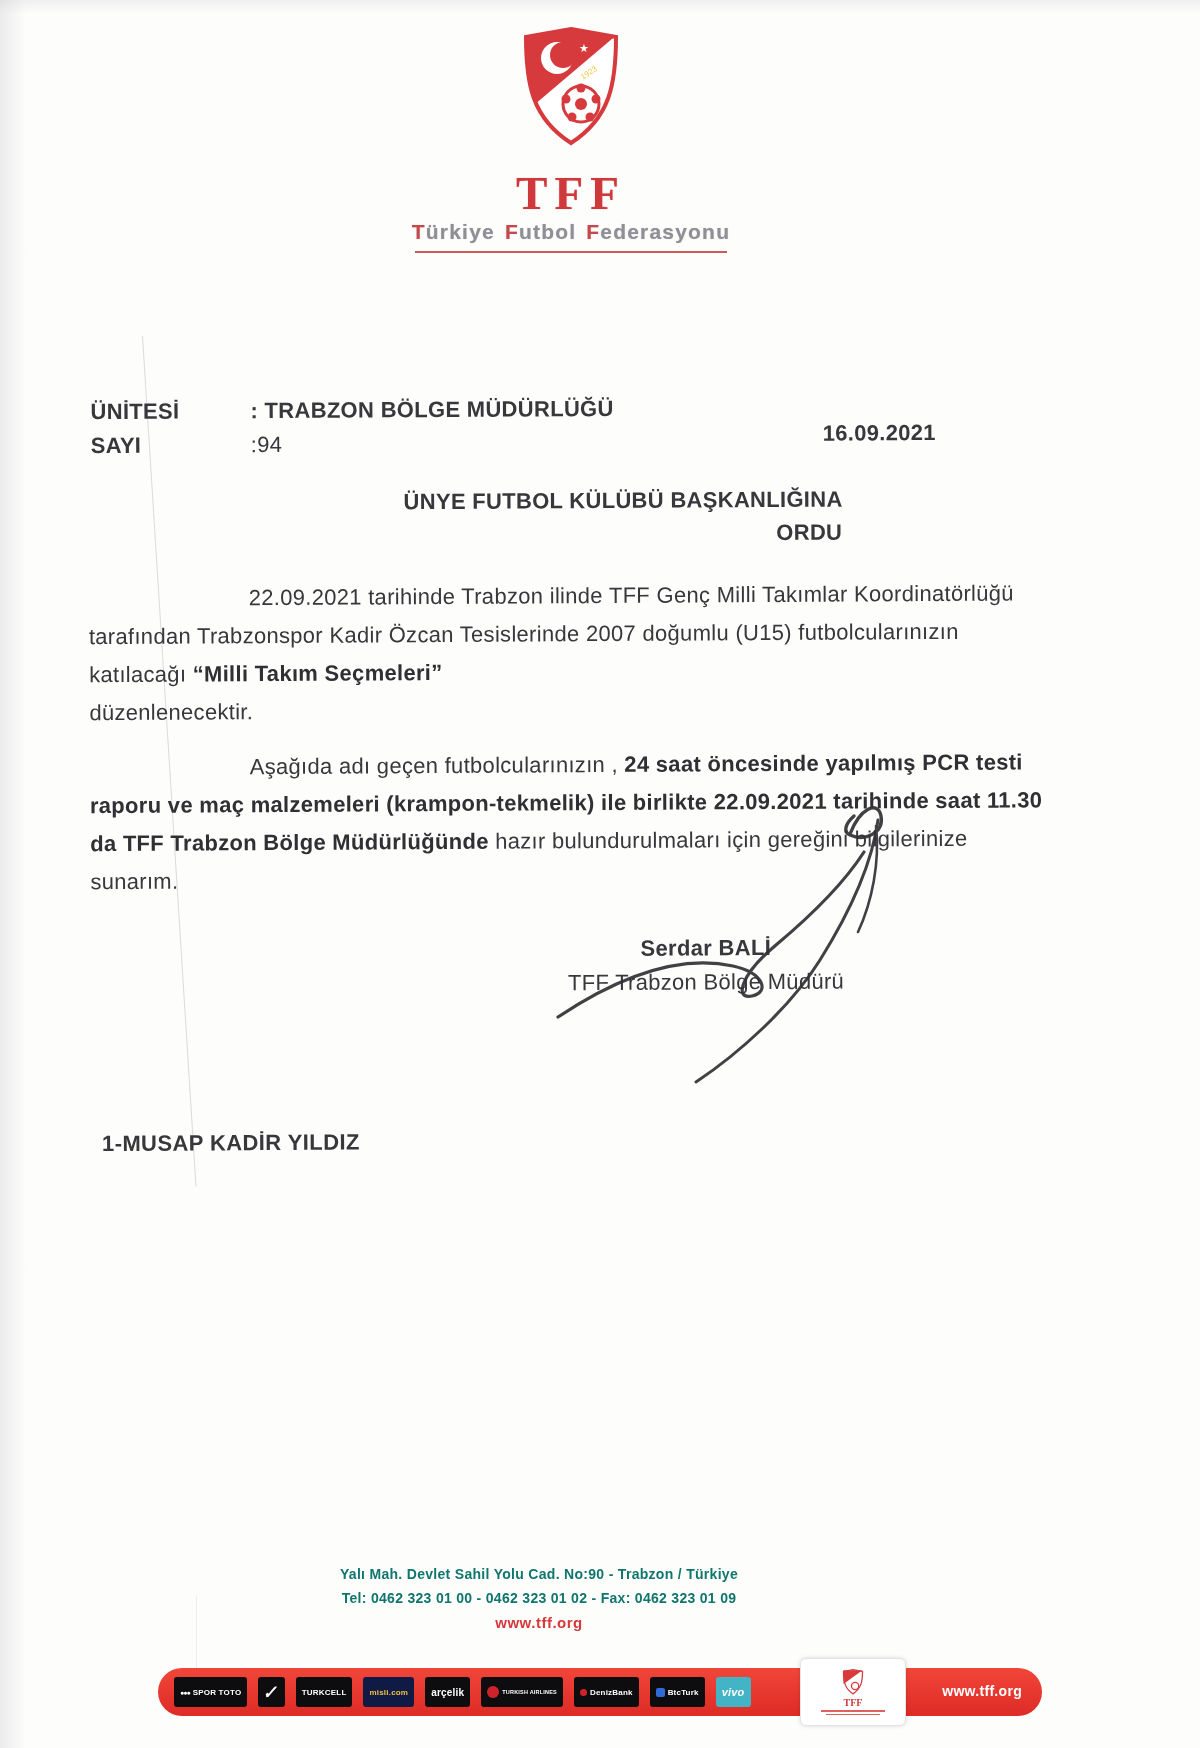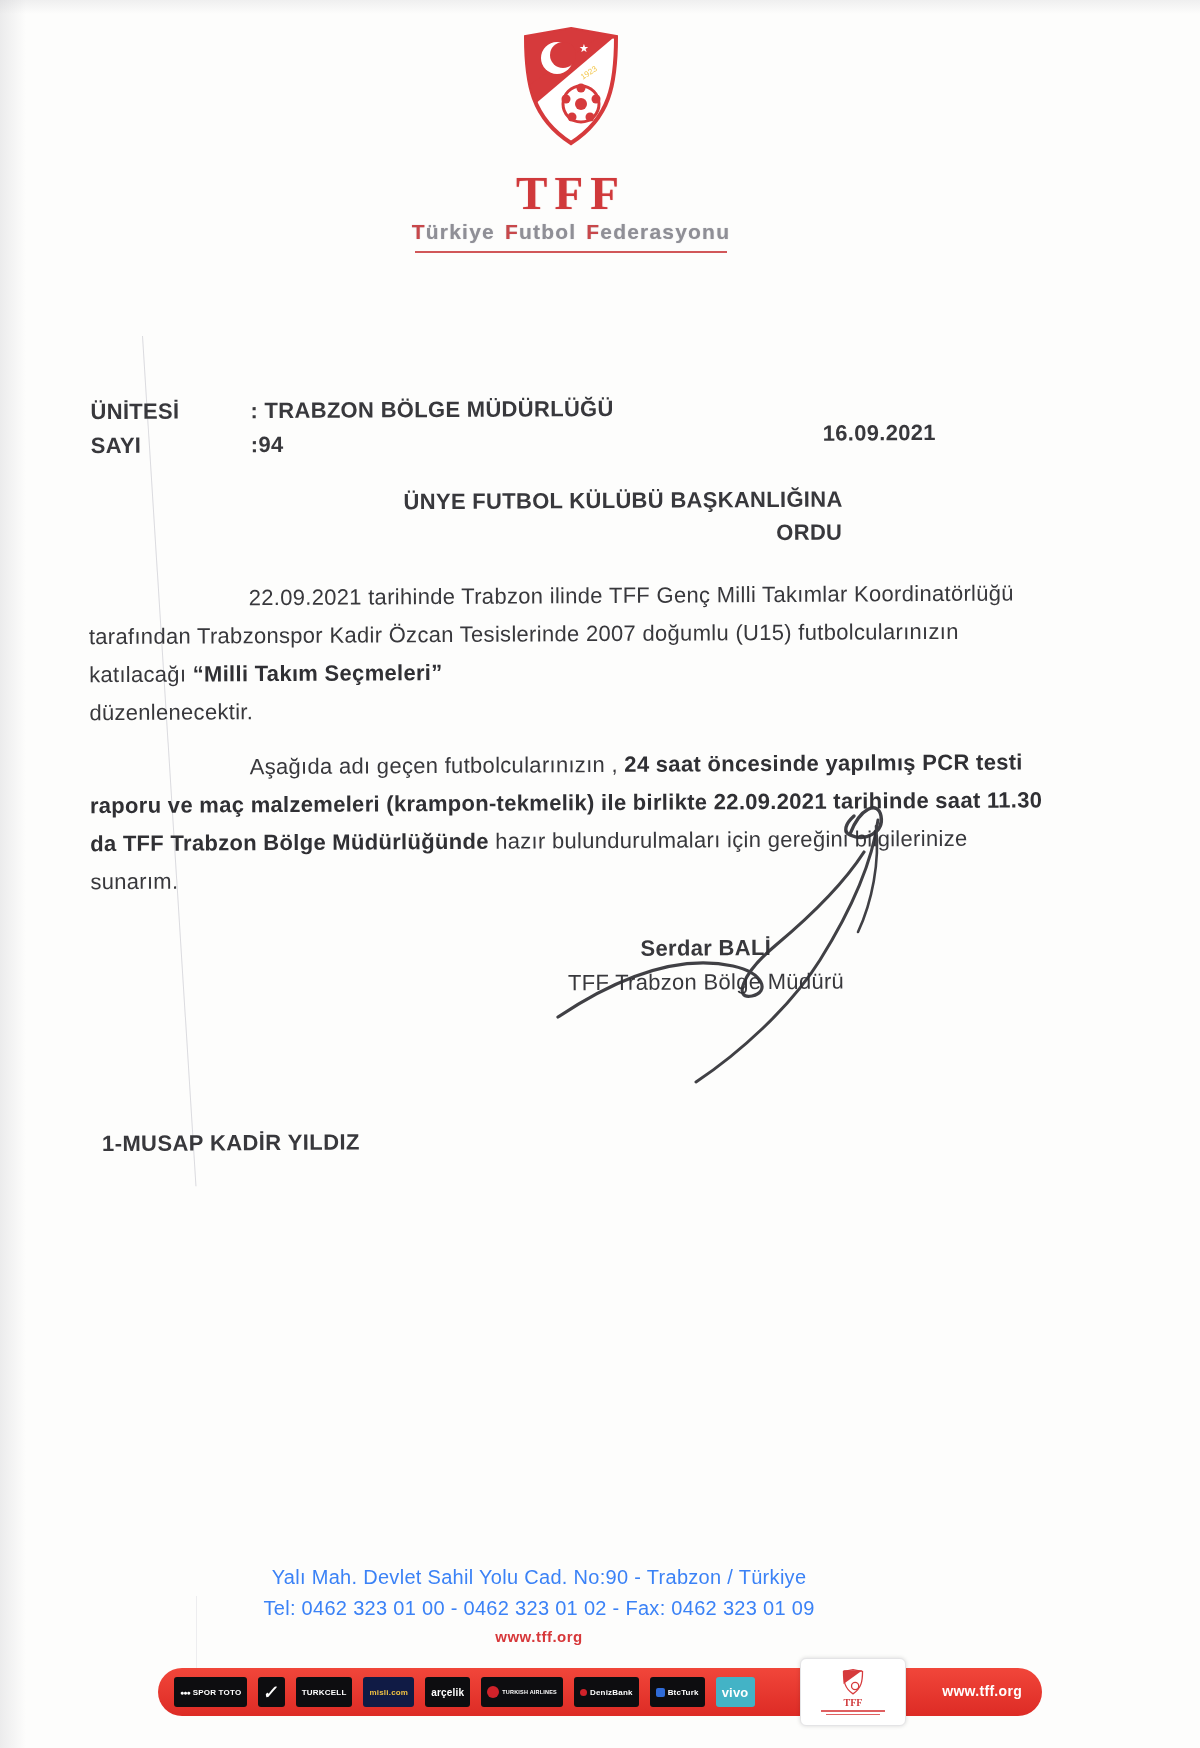--- a/index.html
+++ b/index.html
@@ -43,21 +43,21 @@
   .word { margin:0 5px; }
 
   
   .letter { position:absolute; left:0; top:0; width:100%; transform:rotate(-0.35deg); }
   .line { position:absolute; font-size:22px; letter-spacing:.3px; white-space:nowrap; color:#38383c; }
   .b { font-weight:bold; color:#303034; }
   .meta-label { font-weight:bold; }
   .meta-unit-label  { left:88px;  top:396px; }
   .meta-unit-value  { left:248px; top:396px; font-weight:bold; }
   .meta-sayi-label  { left:88px;  top:430px; }
-  .meta-sayi-value  { left:248px; top:430px; font-weight:bold; }
+  .meta-sayi-value  { left:248px; top:430px; font-weight:normal; }
   .date             { left:820px; top:422px; font-weight:bold; }
 
   .recipient-1 { left:0; top:488px; width:1240px; text-align:center; font-weight:bold; }
   .recipient-2 { left:773px; top:521px; font-weight:bold; }
 
   .p1-l1 { left:245px; top:583px; }
   .p1-l2 { left:85px;  top:621px; }
   .p1-l3 { left:85px;  top:659px; }
   .p1-l4 { left:85px;  top:697px; }
 
@@ -68,21 +68,21 @@
 
   .sig-name  { left:420px; top:936px; width:560px; text-align:center; font-weight:bold; }
   .sig-title { left:420px; top:970px; width:560px; text-align:center; }
 
   .player-line { left:95px; top:1128px; font-weight:bold; letter-spacing:.4px; }
 
   .signature-svg { position:absolute; left:528px; top:782px; }
 
   
   .footer-text { position:absolute; top:1566px; left:0; width:1078px; text-align:center; }
-  .footer-address, .footer-phone { font-size:20px; font-weight:normal; color:#3b82f6; letter-spacing:.3px; margin-bottom:8px; }
+  .footer-address, .footer-phone { font-size:14px; font-weight:bold; color:#0f766e; letter-spacing:.3px; margin-bottom:8px; }
   .footer-site { font-size:15px; font-weight:bold; color:#d7383a; letter-spacing:.5px; }
 
   .sponsor-bar {
     position:absolute; left:158px; top:1668px; width:884px; height:48px;
     background:linear-gradient(180deg,#f1463a,#dd2b25);
     border-radius:26px;
     display:flex; align-items:center; padding-left:16px;
   }
   .logo-box {
     height:30px; margin-right:11px; border-radius:3px;
@@ -93,21 +93,21 @@
   }
   .logo-sportoto span { color:#fff; }
   .logo-sportoto .dots { display:inline-block; margin-right:3px; font-size:7px; letter-spacing:-1px; }
   .nike-swoosh { display:inline-block; font-size:17px; transform:skewX(-18deg) rotate(-8deg); font-weight:bold; }
   .logo-misli { background:#101b45; color:#f0c243; }
   .logo-arcelik { font-size:10px; text-transform:lowercase; font-weight:bold;align-items:center; }
   .ta-circle { width:12px; height:12px; border-radius:50%; background:#d0222a; margin-right:3px; flex:none; }
   .ta-text { font-size:5.5px; line-height:6px; text-align:left; }
   .deniz-dot { width:7px; height:7px; border-radius:50%; background:#d0222a; margin-right:3px; flex:none; }
   .btc-icon { width:9px; height:9px; border-radius:2px; background:#2f6bd8; margin-right:3px; flex:none; }
-  .logo-vivo { background:#43b3c6; font-size:13px; text-transform:lowercase; }
+  .logo-vivo { background:#43b3c6; font-size:11px; text-transform:lowercase;font-style:italic; }
 
   .tff-minibox {
     position:absolute; left:642px; top:-10px; width:106px; height:68px;
     background:#fff; border-radius:6px; border:1px solid #e4e4e6;
     display:flex; flex-direction:column; align-items:center; justify-content:center;
     box-shadow:0 0 4px rgba(0,0,0,.15);
   }
   .tff-minibox .mini-acronym { font-family:"Liberation Serif", serif; font-weight:bold; font-size:10px; color:#d0393b; margin-top:2px; }
   .mini-redline { width:64px; height:2px; background:#d7383a; opacity:.8; margin-top:2px; }
   .mini-redline.thin { height:1px; width:54px; }

